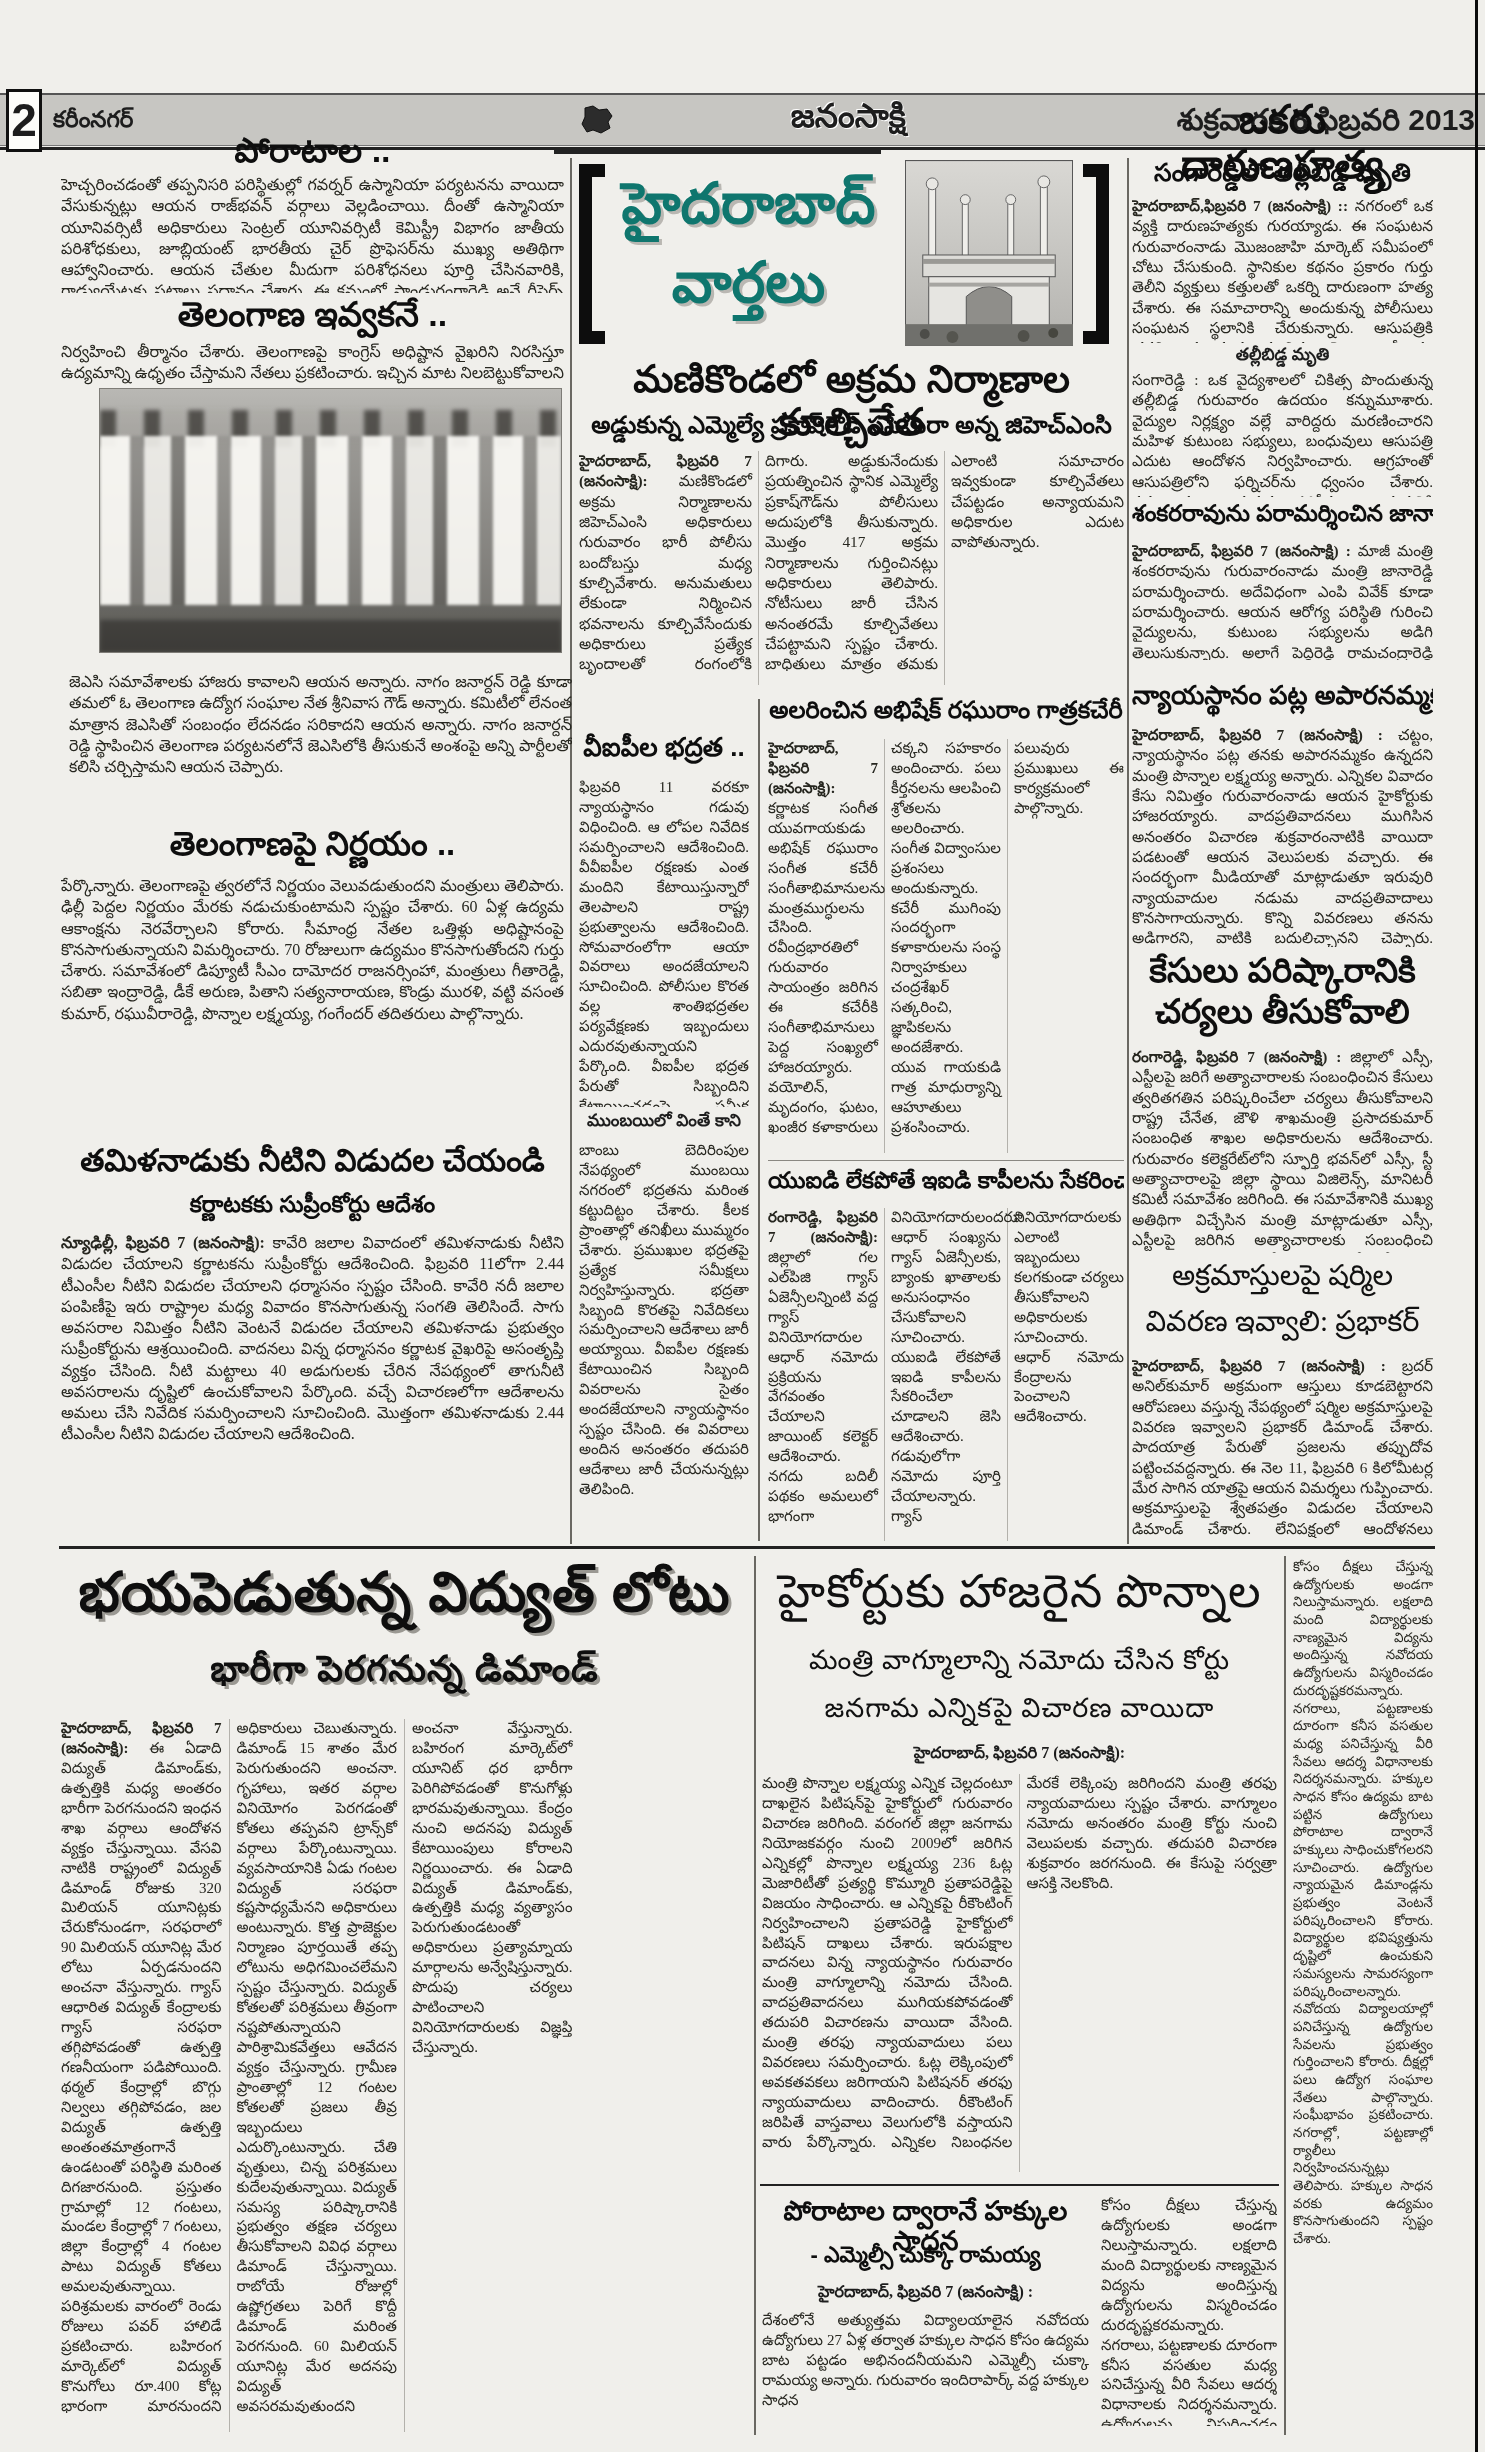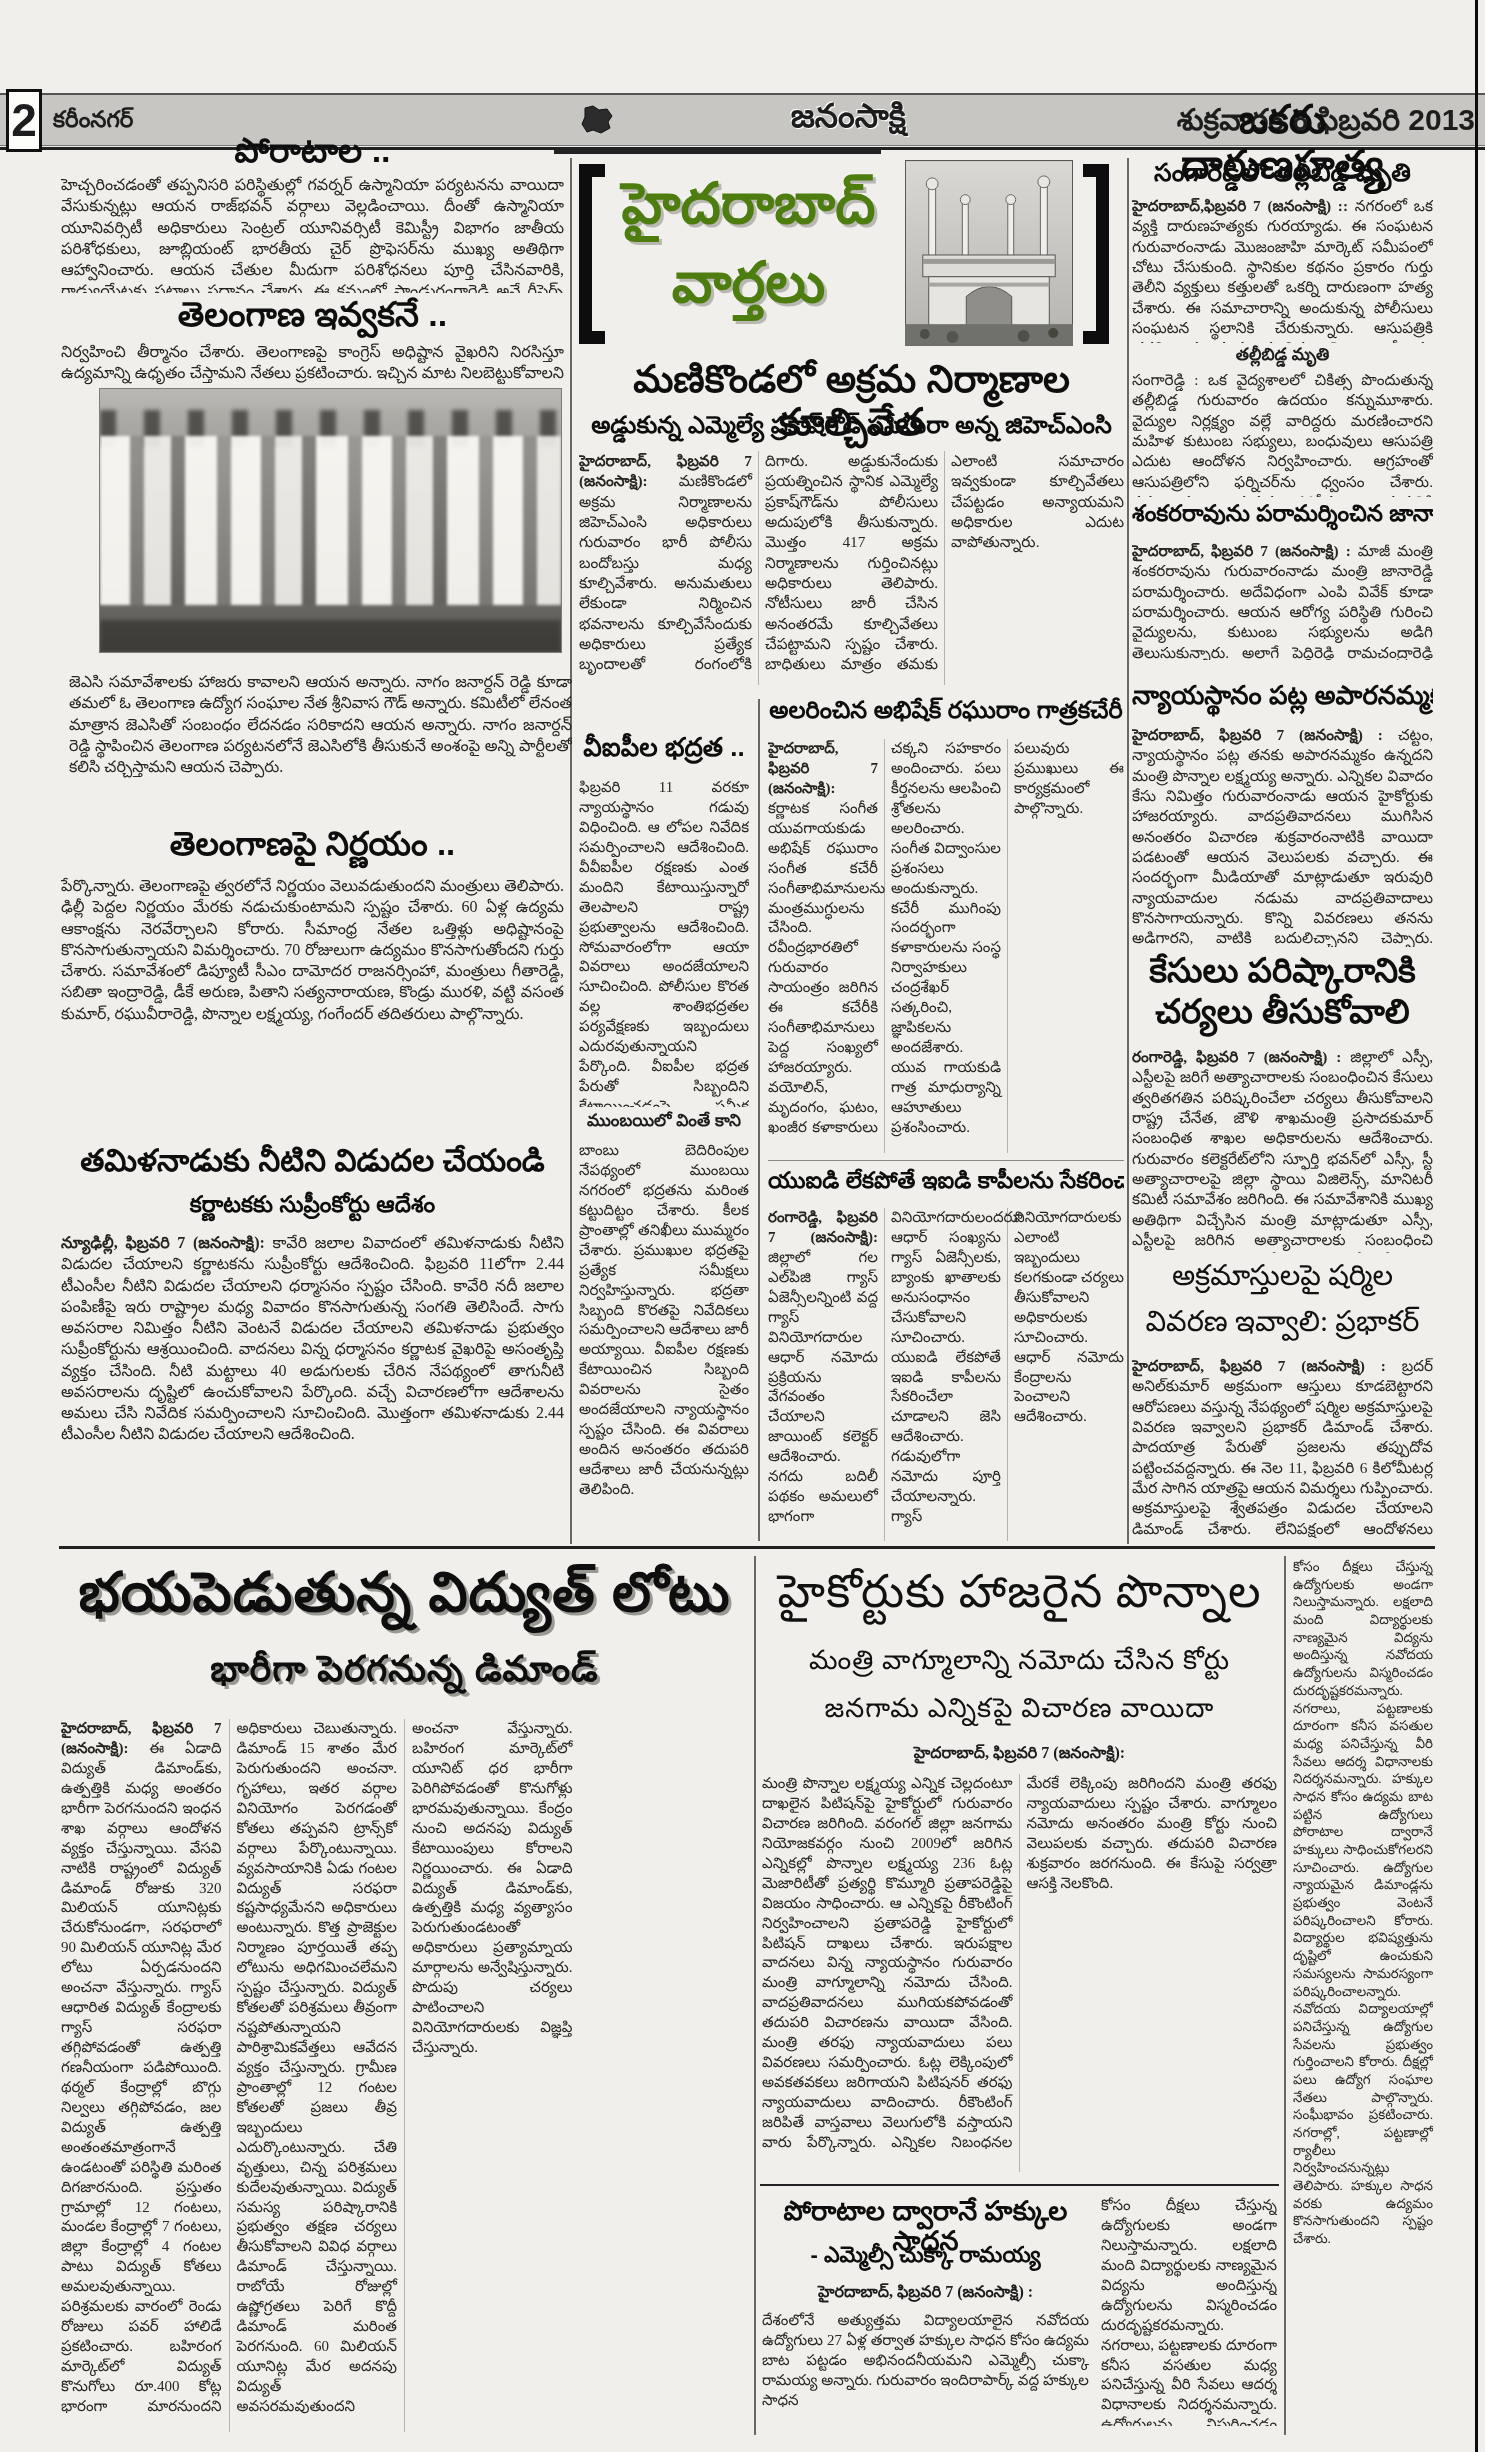--- a/index.html
+++ b/index.html
@@ -19,21 +19,21 @@
   .issuedate{font-family:"Liberation Sans",sans-serif;font-weight:700;font-size:30px;
              text-align:right;line-height:53px;}
   
   .hl{font-family:"Liberation Sans",sans-serif;font-weight:800;text-align:center;
       color:#0e0e0e;line-height:1.12;}
   .hl2{font-family:"Liberation Serif",serif;font-weight:700;text-align:center;color:#111;line-height:1.15;}
   .nw{white-space:nowrap;overflow:hidden;}
   .shadowhl{font-weight:800;text-shadow:3px 3px 0 #9a9892;letter-spacing:1px;}
   .scripthl{font-family:"Liberation Serif",serif;font-weight:500;letter-spacing:1px;}
   .mast{font-family:"Liberation Sans",sans-serif;font-weight:800;text-align:center;
-        color:#4d7c0f;text-shadow:3px 3px 0 #b9b7b2, -1px -1px 0 #f4f3ef;line-height:1.05;}
+        color:#0f766e;text-shadow:3px 3px 0 #b9b7b2, -1px -1px 0 #f4f3ef;line-height:1.05;}
   .bracket{border:13px solid #0d0d0d;}
   .bl{border-right:none;}
   .br{border-left:none;}
   
   .body{ text-align:justify;font-size:16px;line-height:1.33;color:#26261f;overflow:hidden;}
   .body .dl{font-weight:700;}
   .cols2{column-count:2;column-gap:14px;column-rule:1px solid #b3b1ab;column-fill:auto;}
   .cols3{column-count:3;column-gap:13px;column-rule:1px solid #b3b1ab;column-fill:auto;}
   .cols4{column-count:4;column-gap:15px;column-rule:1px solid #b3b1ab;column-fill:auto;}
   .mini{font-family:"Liberation Sans",sans-serif;font-weight:700;text-align:center;}

